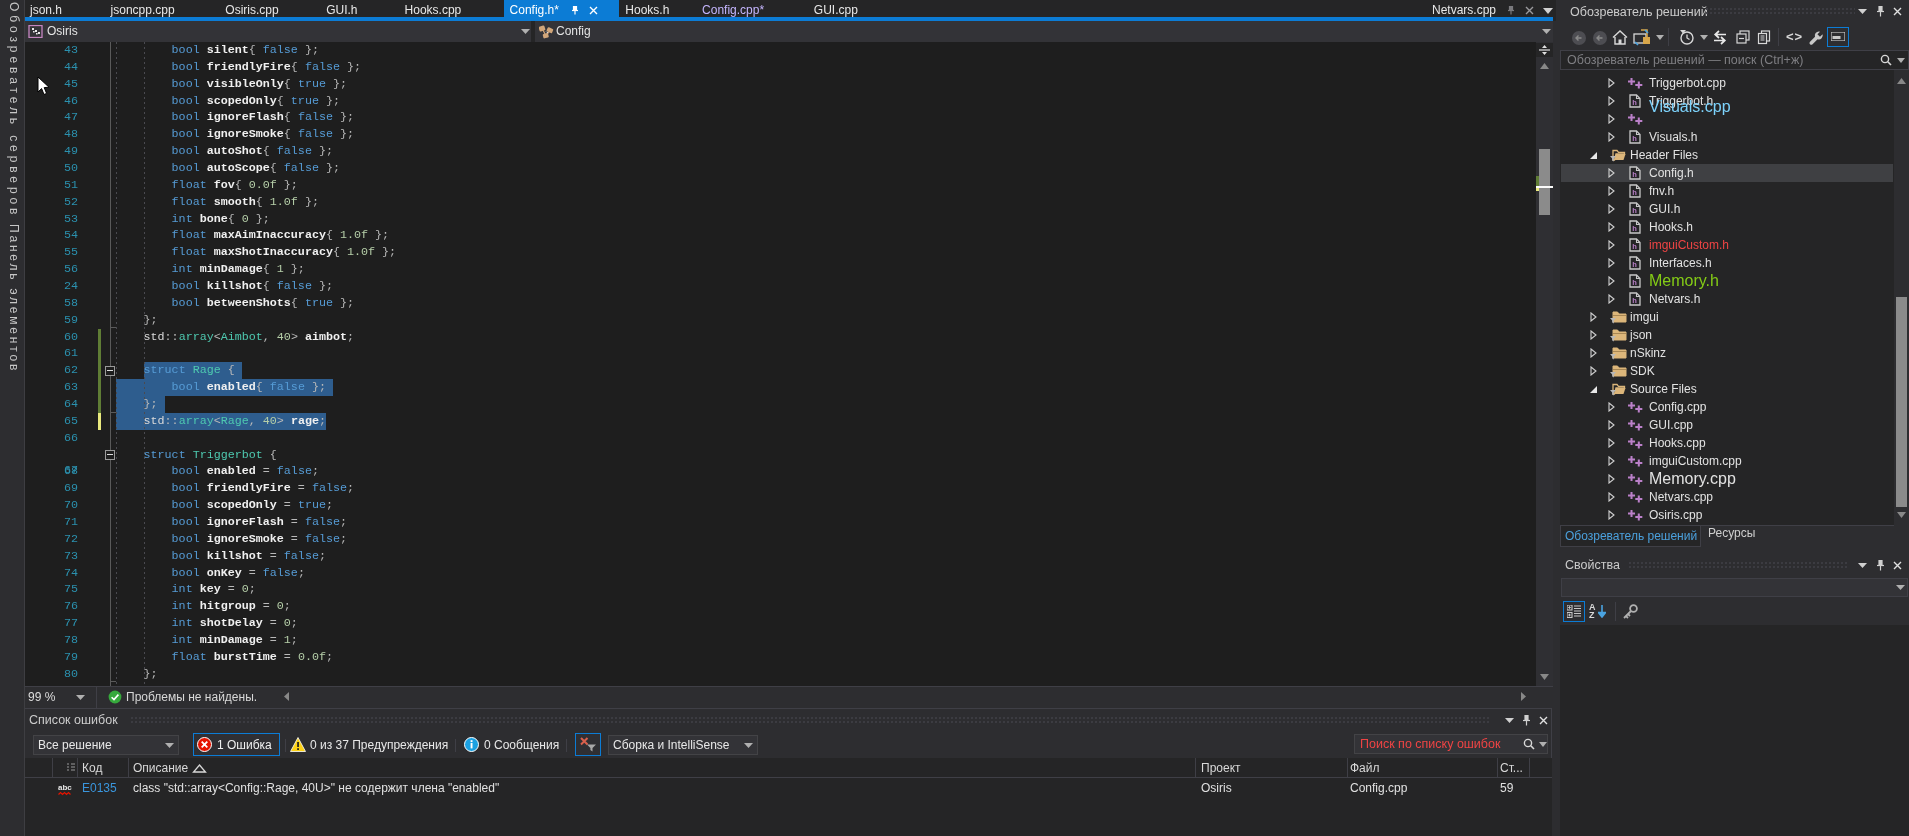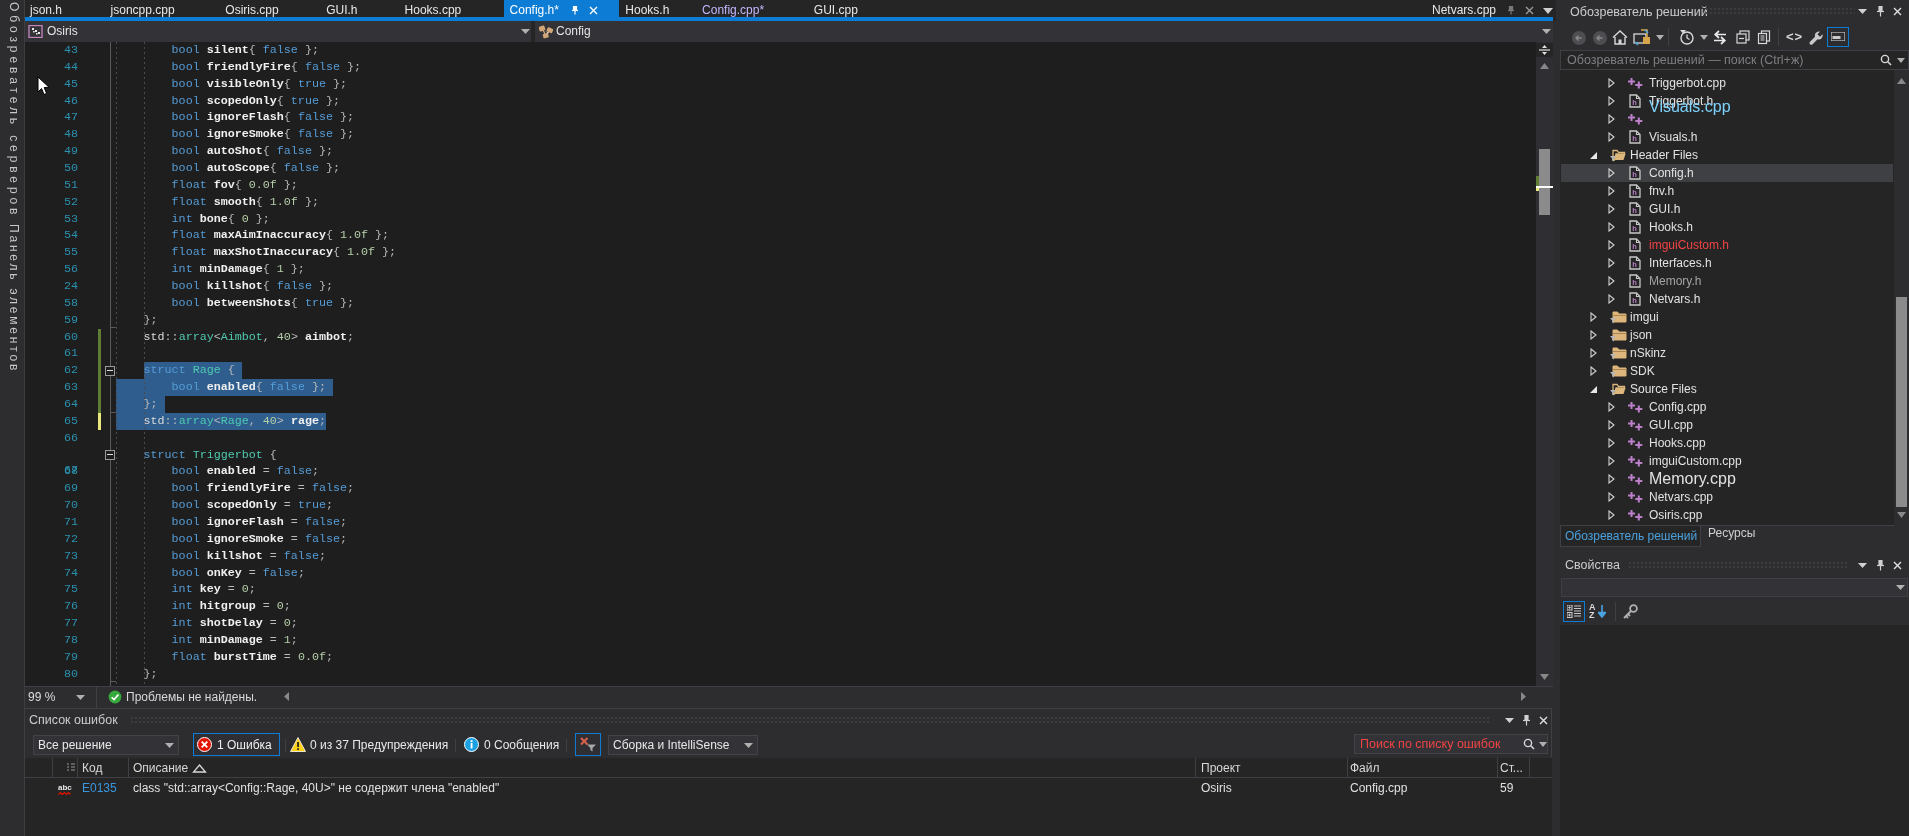--- a/index.html
+++ b/index.html
@@ -398,21 +398,21 @@
 <div class="abs" style="left:1649px;top:254px;height:18px;line-height:18px;font-size:12px;color:#e2e2e2">Interfaces.h</div>
 <svg class="abs" style="left:1608px;top:276px" width="7" height="10" viewBox="0 0 7 10">
       <path d="M1 1 L6 5 L1 9 Z" fill="none" stroke="#cfcfcf" stroke-width="1.1"></path>
     </svg>
 <svg class="abs" style="left:1629px;top:274px" width="12" height="14" viewBox="0 0 12 14">
       <path d="M1 1 h6.5 L11 4.5 V13 H1 Z" fill="#252526" stroke="#c8c8c8" stroke-width="1.3"></path>
       <path d="M7.5 1 V4.5 H11" fill="none" stroke="#c8c8c8" stroke-width="1.1"></path>
       <rect x="2.6" y="6" width="6" height="6" fill="#252526"></rect>
       <text x="5.6" y="11.4" font-family="Liberation Sans" font-size="7.5" font-weight="bold" fill="#bb80c9" text-anchor="middle">h</text>
     </svg>
-<div class="abs" style="left:1649px;top:272px;height:18px;line-height:18px;font-size:12px;color:#a3a3a3">Memory.h</div>
+<div class="abs" style="left:1649px;top:272px;height:18px;line-height:18px;font-size:16px;color:#84cc16">Memory.h</div>
 <svg class="abs" style="left:1608px;top:294px" width="7" height="10" viewBox="0 0 7 10">
       <path d="M1 1 L6 5 L1 9 Z" fill="none" stroke="#cfcfcf" stroke-width="1.1"></path>
     </svg>
 <svg class="abs" style="left:1629px;top:292px" width="12" height="14" viewBox="0 0 12 14">
       <path d="M1 1 h6.5 L11 4.5 V13 H1 Z" fill="#252526" stroke="#c8c8c8" stroke-width="1.3"></path>
       <path d="M7.5 1 V4.5 H11" fill="none" stroke="#c8c8c8" stroke-width="1.1"></path>
       <rect x="2.6" y="6" width="6" height="6" fill="#252526"></rect>
       <text x="5.6" y="11.4" font-family="Liberation Sans" font-size="7.5" font-weight="bold" fill="#bb80c9" text-anchor="middle">h</text>
     </svg>
 <div class="abs" style="left:1649px;top:290px;height:18px;line-height:18px;font-size:12px;color:#e2e2e2">Netvars.h</div>

